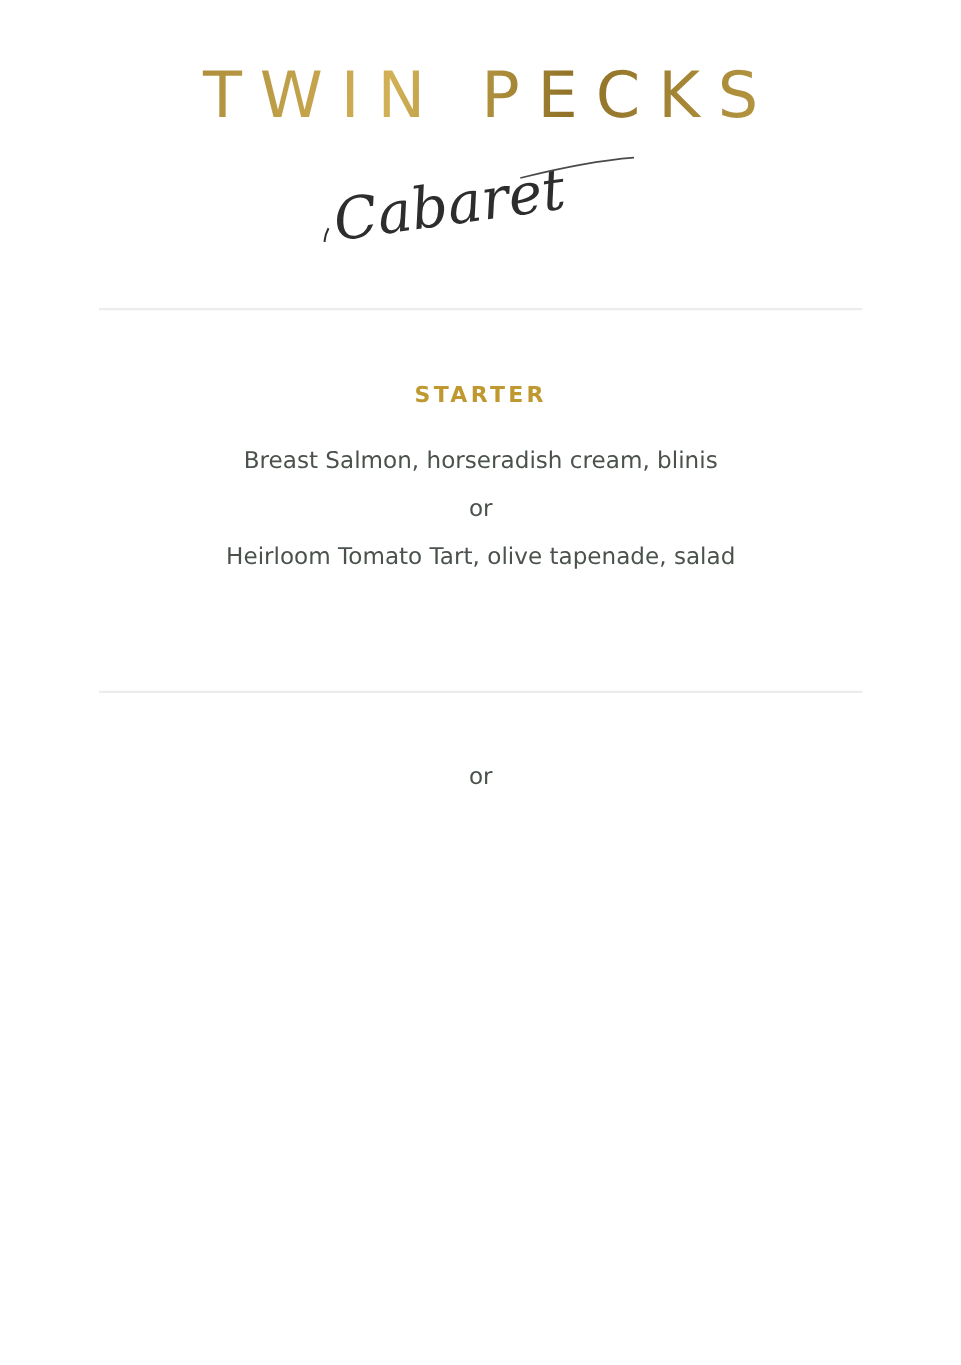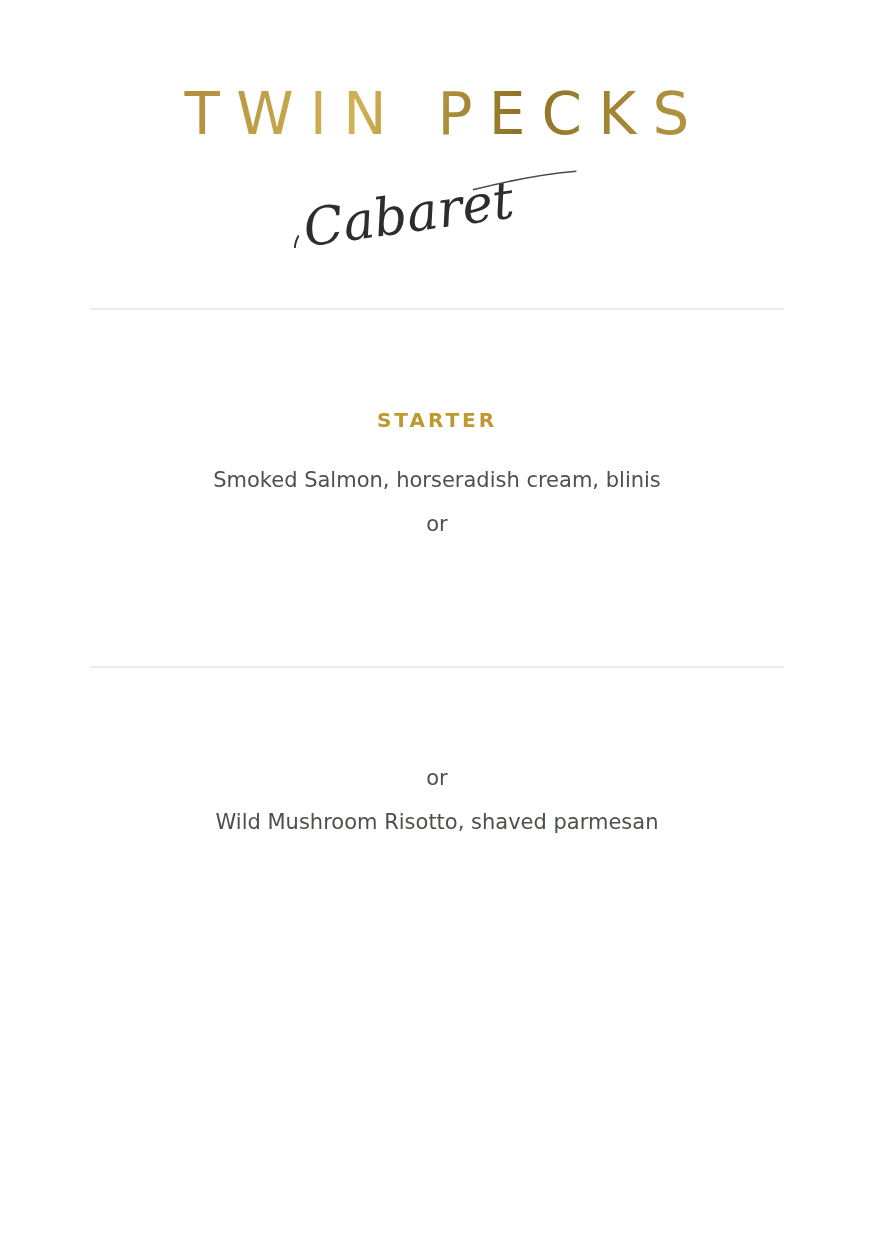--- a/index.html
+++ b/index.html
@@ -12,21 +12,21 @@
     height: 1241px;
     font-family: "DejaVu Sans", sans-serif;
     overflow: hidden;
   }
   .page {
     width: 694px;
     margin: 0 auto;
   }
   
   .brand {
-    padding-top: 80px;
+    padding-top: 52px;
     margin-bottom: 60px;
     text-align: center;
   }
   .brand-name {
     font-size: 58px;
     font-weight: 400;
     line-height: 1.2;
     letter-spacing: 0.28em;
     text-indent: 0.28em;
     white-space: nowrap;
@@ -53,21 +53,21 @@
   .divider {
     border: none;
     height: 2px;
     background: #ececea;
     margin: 0;
     width: 100%;
   }
   
   .menu-section {
     text-align: center;
-    padding: 98px 0 110px 0;
+    padding: 64px 0 110px 0;
   }
   .section-heading {
     margin: 0 0 36px 0;
     font-size: 20px;
     font-weight: 700;
     line-height: 24px;
     letter-spacing: 3px;
     color: #bf992f;
   }
   .menu-item, .menu-or {
@@ -96,24 +96,24 @@
           <path d="M26 82 C 8 92 4 78 14 64" stroke="#2d2d2d" stroke-width="1.8" fill="none"></path>
         </g>
       </svg>
     </div>
   </header>
 
   <hr class="divider">
 
   <section class="menu-section">
     <h2 class="section-heading">STARTER</h2>
-    <p class="menu-item">Smoked Salmon, horseradish cream, blinis</p>
+    <p class="menu-item">Breast Salmon, horseradish cream, blinis</p>
     <p class="menu-or">or</p>
+    <p class="menu-item">Heirloom Tomato Tart, olive tapenade, salad</p>
   </section>
 
   <hr class="divider">
 
   <section class="menu-section">
     <p class="menu-or">or</p>
-    <p class="menu-item">Wild Mushroom Risotto, shaved parmesan</p>
   </section>
 
 </main>
 
 </body></html>

